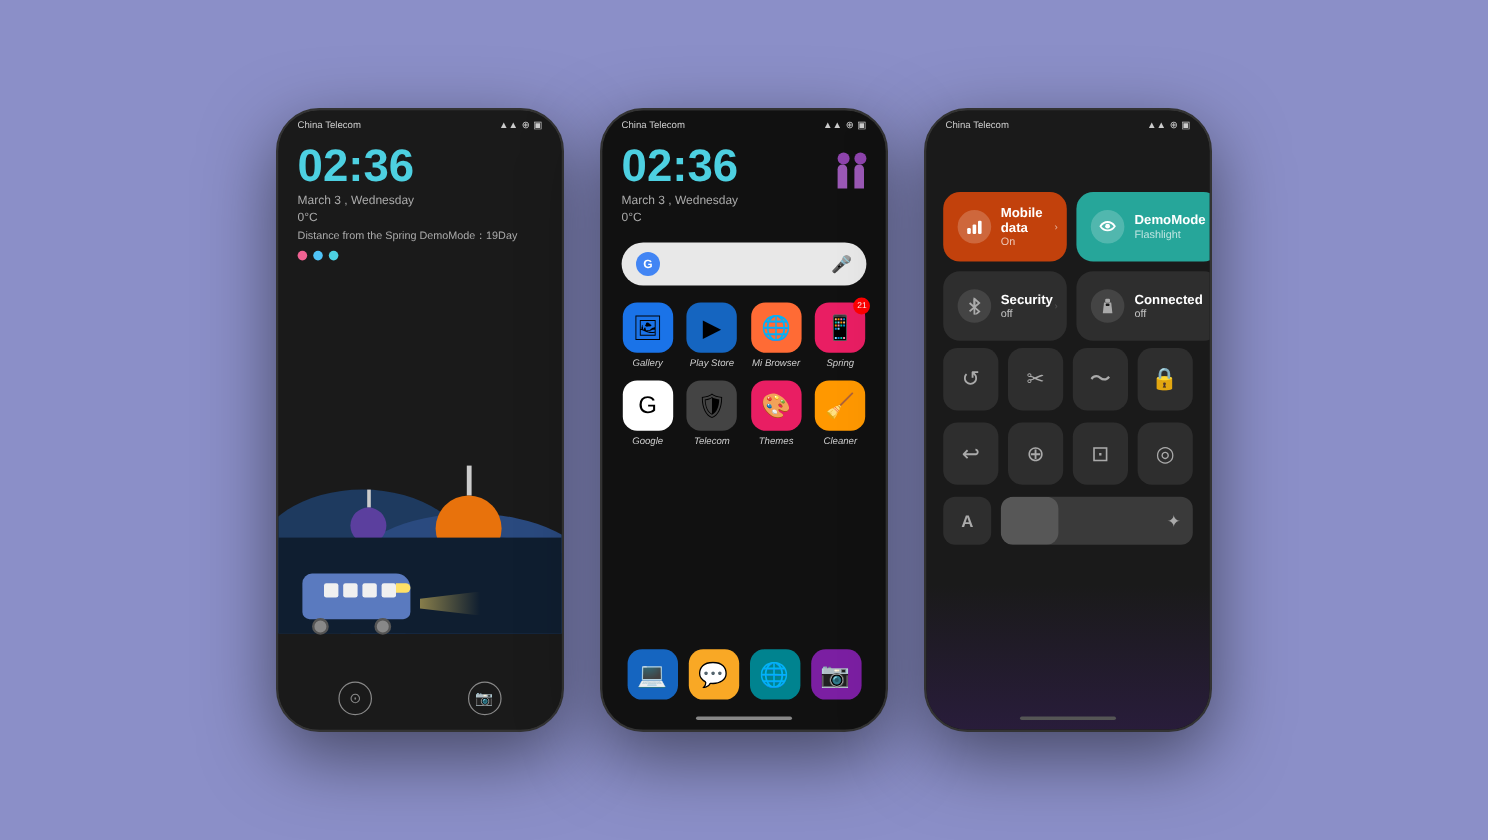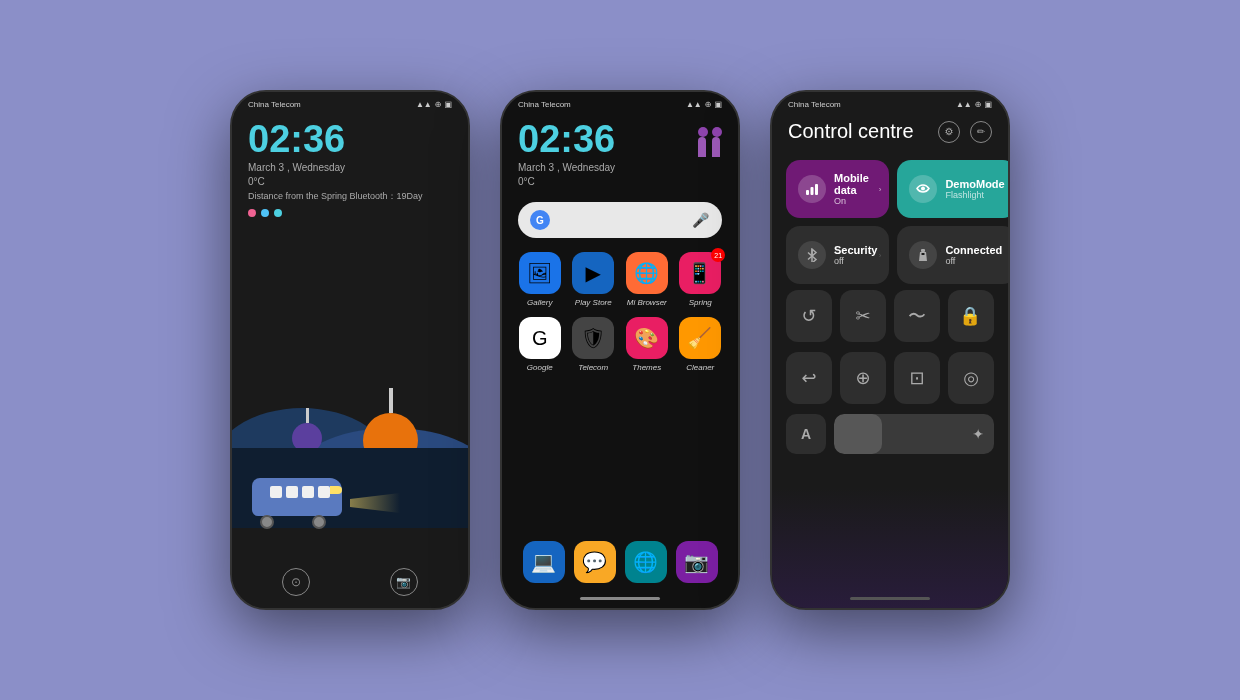--- a/index.html
+++ b/index.html
@@ -452,21 +452,21 @@
     }
     .toggle-btn {
       height: 58px;
       border-radius: 14px;
       display: flex;
       align-items: center;
       padding: 0 12px;
       gap: 8px;
       position: relative;
     }
-    .toggle-green { background: #701a75; }
+    .toggle-green { background: #c2410c; }
     .toggle-teal { background: #26a69a; }
     .toggle-dark { background: #2e2e2e; }
     .toggle-icon-circle {
       width: 28px;
       height: 28px;
       background: rgba(255,255,255,0.2);
       border-radius: 50%;
       display: flex;
       align-items: center;
       justify-content: center;
@@ -619,21 +619,21 @@
             <span style="font-size:8px;color:#ccc;">▲▲</span>
             <span style="font-size:8px;color:#ccc;">⊕</span>
             <span style="font-size:8px;color:#ccc;">▣</span>
           </div>
         </div>
 
         <div class="phone1-clock">
           <div class="clock-time">02:36</div>
           <div class="clock-date">March  3 , Wednesday</div>
           <div class="clock-temp">0°C</div>
-          <div class="clock-festival">Distance from the Spring Bluetooth：19Day</div>
+          <div class="clock-festival">Distance from the Spring DemoMode：19Day</div>
           <div class="dots-row">
             <div class="dot dot-pink"></div>
             <div class="dot dot-blue"></div>
             <div class="dot dot-teal"></div>
           </div>
         </div>
 
         <div class="phone1-landscape">
           <div class="hill1"></div>
           <div class="hill2"></div>
@@ -774,27 +774,20 @@
 
         <div class="status-bar">
           <span style="font-size:8px;color:#ccc;">China Telecom</span>
           <div class="status-icons">
             <span style="font-size:8px;color:#ccc;">▲▲</span>
             <span style="font-size:8px;color:#ccc;">⊕</span>
             <span style="font-size:8px;color:#ccc;">▣</span>
           </div>
         </div>
 
-        <div class="control-header">
-          <span class="control-title">Control centre</span>
-          <div class="control-header-icons">
-            <div class="ctrl-icon">⚙</div>
-            <div class="ctrl-icon">✏</div>
-          </div>
-        </div>
 
         <div class="toggle-grid">
 
           <div class="toggle-btn toggle-green">
             <div class="toggle-icon-circle">
               <svg width="14" height="14" viewBox="0 0 14 14" fill="white">
                 <rect x="1" y="8" width="3" height="5" rx="1"></rect>
                 <rect x="5.5" y="5" width="3" height="8" rx="1"></rect>
                 <rect x="10" y="2" width="3" height="11" rx="1"></rect>
               </svg>

